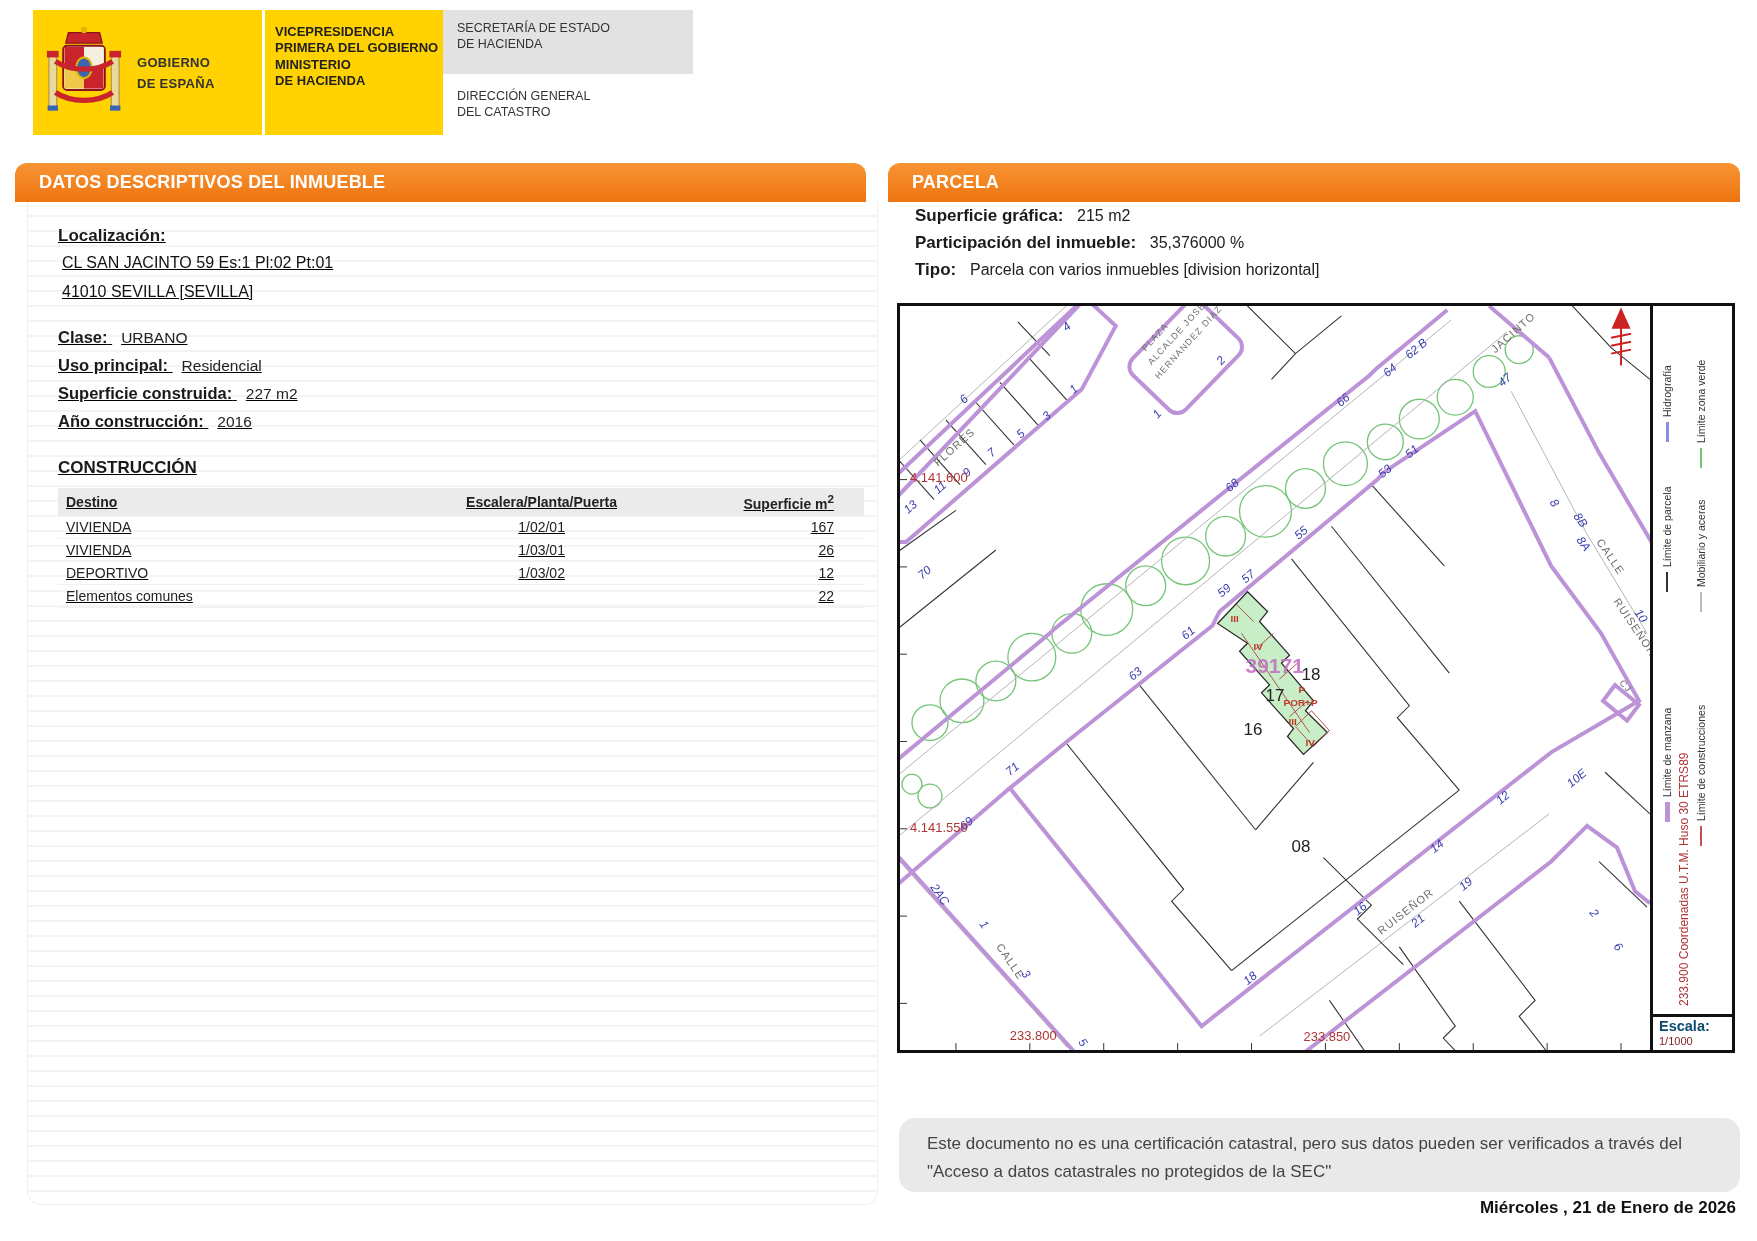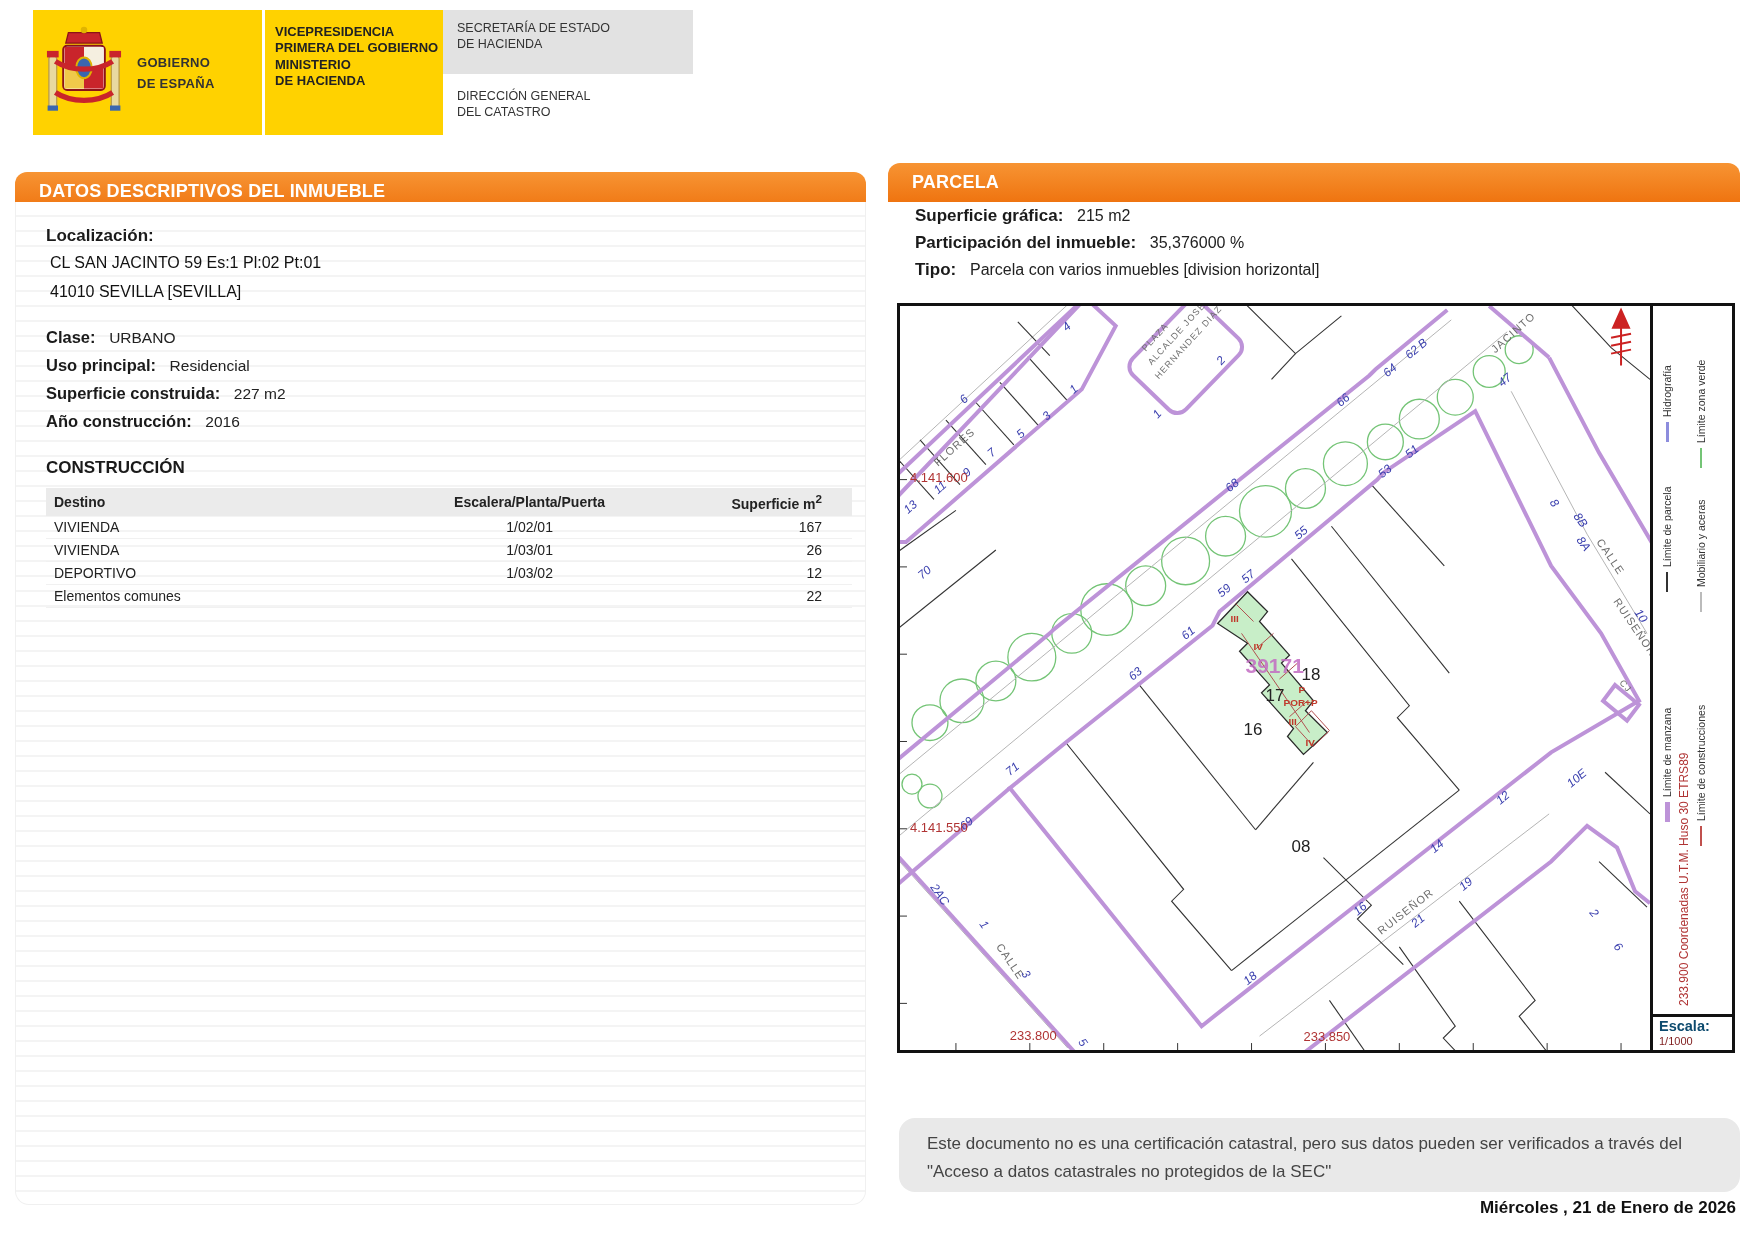--- a/index.html
+++ b/index.html
@@ -24,26 +24,26 @@
   .title-block{position:absolute;left:888px;top:14px;width:852px;text-align:center;}
   .title-line{font-size:33px;font-weight:bold;color:#111;letter-spacing:-.5px;line-height:42px;}
   .ref-row{margin-top:8px;display:flex;justify-content:center;gap:26px;align-items:baseline;}
   .ref-label{font-size:20px;font-weight:bold;color:#111;}
   .ref-value{font-size:20px;color:#111;}
 
   
   .section-bar{position:absolute;height:39px;background:linear-gradient(#f79433,#ef7410);
                border-radius:12px 12px 0 0;color:#fff;font-size:18px;font-weight:bold;
                display:flex;align-items:center;padding-left:24px;box-sizing:border-box;letter-spacing:.2px;}
-  .bar-left{left:15px;top:172px;width:851px;}
+  .bar-left{left:15px;top:163px;width:851px;}
   .bar-right{left:888px;top:163px;width:852px;}
 
-  .panel-left{position:absolute;left:15px;top:202px;width:851px;height:1003px;
+  .panel-left{position:absolute;left:27px;top:202px;width:851px;height:1003px;
               background:repeating-linear-gradient(180deg,#ffffff 0px,#ffffff 13px,#f4f4f4 13px,#f4f4f4 15px);
-              border:1px solid #f0f0f0;border-top:none;border-radius:0 0 14px 14px;box-sizing:border-box;}
+              border:1px solid #f0f0f0;border-top:none;border-radius:0 0 14px 14px;box-sizing:border-box;text-decoration:underline;}
   .panel-left-inner{padding:24px 20px 0 30px;}
 
   .loc-label{font-size:17px;font-weight:bold;color:#1a1a1a;margin-bottom:8px;}
   .addr{font-size:16px;color:#111;margin:0 0 11px 4px;}
   .fieldrow{margin:0 0 9px 0;font-size:16.5px;}
   .fieldrow .f-label{font-weight:bold;color:#1a1a1a;}
   .fieldrow .f-value{font-size:15.5px;color:#222;margin-left:9px;}
   .gap1{height:16px;} .gap2{height:14px;}
   .constr-title{font-size:17px;font-weight:bold;color:#1a1a1a;margin:4px 0 10px 0;}
 

